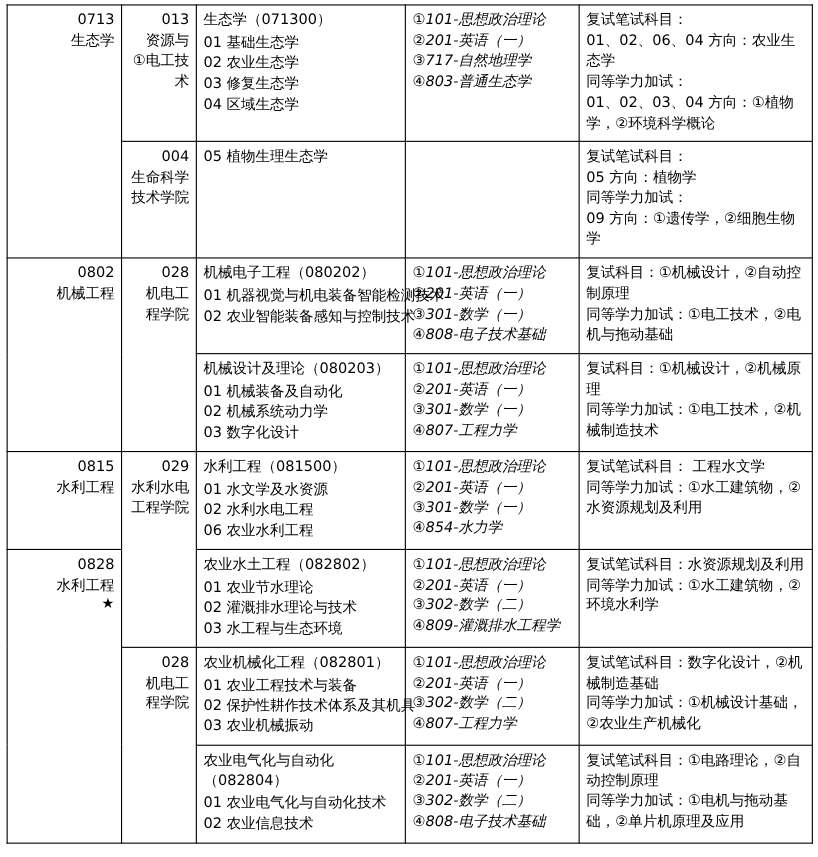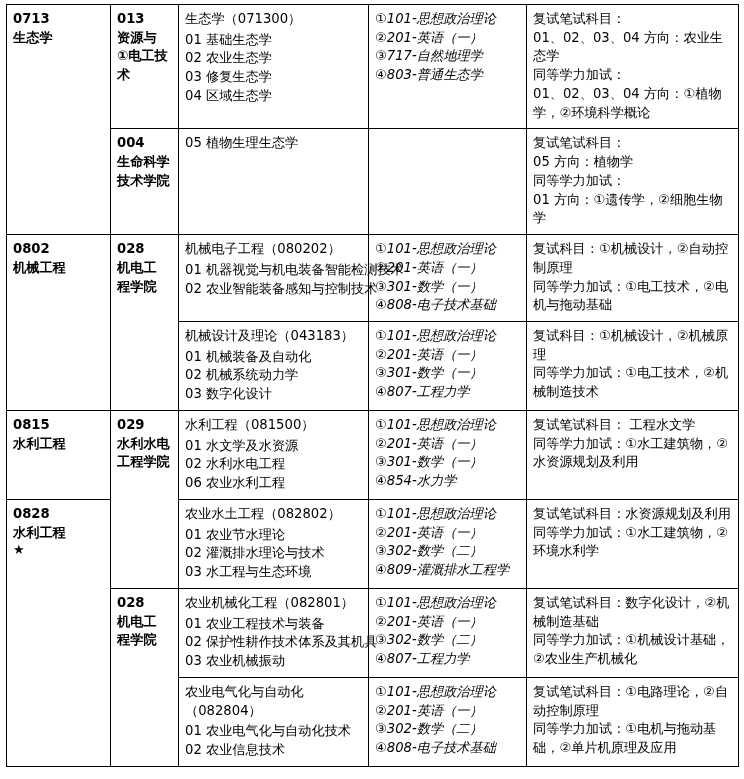--- a/index.html
+++ b/index.html
@@ -30,23 +30,23 @@
     line-height:1.42;
   }
   
   col.c-code{width:104px;}
   col.c-college{width:68px;}
   col.c-dir{width:190px;}
   col.c-exam{width:158px;}
   col.c-remark{width:212px;}
 
   td.code,td.college{
-    text-align:left;
+    text-align:right;
     vertical-align:middle;
-    font-weight:bold;
+    font-weight:normal;
     padding-left:2px;
     padding-right:2px;
   }
   td.code .line,td.college .line{display:block;}
   td.dir{padding-top:4px;}
   .dir-title{font-weight:normal;margin-bottom:2px;}
   .dir-item{white-space:nowrap;}
   td.exam .ex{white-space:nowrap;font-style:italic;}
   td.remark .rm{margin:0;}
   .star{display:block;font-size:13px;line-height:1.2;}
@@ -83,41 +83,41 @@
           <div class="dir-item">04 区域生态学</div>
         </td>
         <td class="exam">
           <div class="ex">①101-思想政治理论</div>
           <div class="ex">②201-英语（一）</div>
           <div class="ex">③717-自然地理学</div>
           <div class="ex">④803-普通生态学</div>
         </td>
         <td class="remark">
           <div class="rm">复试笔试科目：</div>
-          <div class="rm">01、02、03、04 方向：农业生态学</div>
+          <div class="rm">01、02、06、04 方向：农业生态学</div>
           <div class="rm">同等学力加试：</div>
           <div class="rm">01、02、03、04 方向：①植物学，②环境科学概论</div>
         </td>
       </tr>
 
       <tr>
         <td class="college">
           <span class="line">004</span>
           <span class="line">生命科学</span>
           <span class="line">技术学院</span>
         </td>
         <td class="dir">
           <div class="dir-item">05 植物生理生态学</div>
         </td>
         <td class="exam"></td>
         <td class="remark">
           <div class="rm">复试笔试科目：</div>
           <div class="rm">05 方向：植物学</div>
           <div class="rm">同等学力加试：</div>
-          <div class="rm">01 方向：①遗传学，②细胞生物学</div>
+          <div class="rm">09 方向：①遗传学，②细胞生物学</div>
         </td>
       </tr>
 
       <tr>
         <td class="code" rowspan="2">
           <span class="line">0802</span>
           <span class="line">机械工程</span>
         </td>
         <td class="college" rowspan="2">
           <span class="line">028</span>
@@ -136,21 +136,21 @@
           <div class="ex">④808-电子技术基础</div>
         </td>
         <td class="remark">
           <div class="rm">复试科目：①机械设计，②自动控制原理</div>
           <div class="rm">同等学力加试：①电工技术，②电机与拖动基础</div>
         </td>
       </tr>
 
       <tr>
         <td class="dir">
-          <div class="dir-title">机械设计及理论（043183）</div>
+          <div class="dir-title">机械设计及理论（080203）</div>
           <div class="dir-item">01  机械装备及自动化</div>
           <div class="dir-item">02  机械系统动力学</div>
           <div class="dir-item">03  数字化设计</div>
         </td>
         <td class="exam">
           <div class="ex">①101-思想政治理论</div>
           <div class="ex">②201-英语（一）</div>
           <div class="ex">③301-数学（一）</div>
           <div class="ex">④807-工程力学</div>
         </td>

